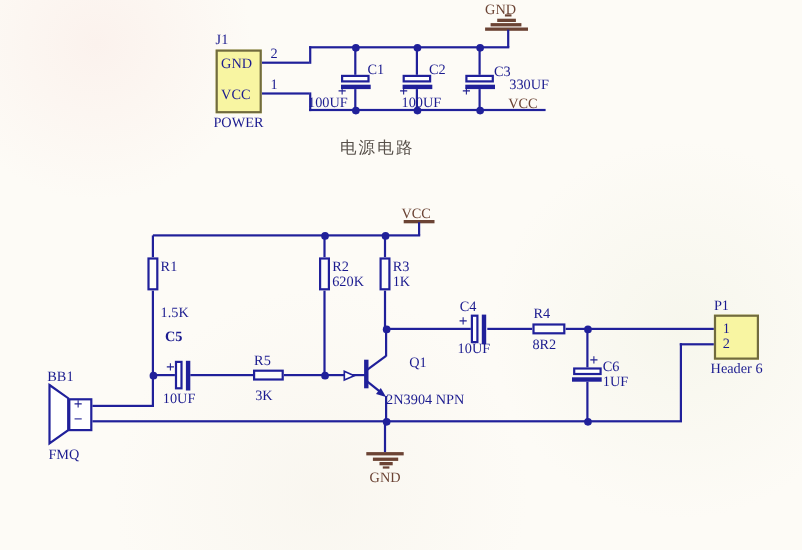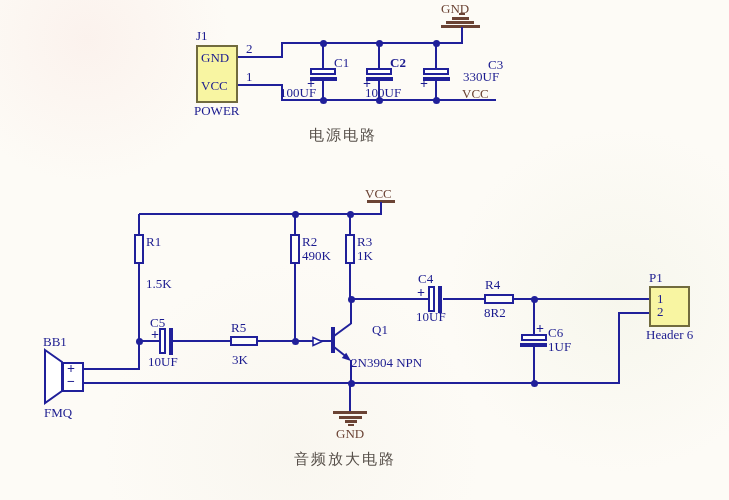--- a/index.html
+++ b/index.html
@@ -48,58 +48,58 @@
   <div class="cap-hollow" style="left:310px;top:68px;width:22px;height:3px;"></div>
   <div class="cap-solid" style="left:310px;top:77px;width:27px;height:4px;"></div>
   <div class="cap-hollow" style="left:366px;top:68px;width:22px;height:3px;"></div>
   <div class="cap-solid" style="left:366px;top:77px;width:27px;height:4px;"></div>
   <div class="cap-hollow" style="left:423px;top:68px;width:22px;height:3px;"></div>
   <div class="cap-solid" style="left:423px;top:77px;width:27px;height:4px;"></div>
 
   <div class="lbl" style="left:334px;top:56px;">C1</div>
   <div class="lbl pol" style="left:307px;top:77px;">+</div>
   <div class="lbl" style="left:280px;top:86px;">100UF</div>
-  <div class="lbl" style="left:390px;top:56px;font-weight:bold;">C2</div>
+  <div class="lbl" style="left:390px;top:56px;">C2</div>
   <div class="lbl pol" style="left:363px;top:77px;">+</div>
   <div class="lbl" style="left:365px;top:86px;">100UF</div>
-  <div class="lbl" style="left:449px;top:58px;margin-left:39px;">C3</div>
+  <div class="lbl" style="left:449px;top:58px;">C3</div>
   <div class="lbl pol" style="left:420px;top:77px;">+</div>
   <div class="lbl" style="left:463px;top:70px;">330UF</div>
   <div class="lbl pwr" style="left:462px;top:87px;">VCC</div>
   <div class="lbl title" style="left:309px;top:128px;">电源电路</div>
 
   <div class="lbl pwr" style="left:365px;top:187px;">VCC</div>
   <div class="pbar" style="left:367px;top:200px;width:28px;height:3px;"></div>
 
   <div class="res" style="left:134px;top:234px;width:10px;height:30px;"></div>
   <div class="res" style="left:290px;top:234px;width:10px;height:30px;"></div>
   <div class="res" style="left:345px;top:234px;width:10px;height:30px;"></div>
   <div class="res" style="left:230px;top:336px;width:28px;height:10px;"></div>
   <div class="res" style="left:484px;top:294px;width:30px;height:10px;"></div>
 
   <div class="lbl" style="left:146px;top:235px;">R1</div>
   <div class="lbl" style="left:146px;top:249px;margin-top:28px;">1.5K</div>
   <div class="lbl" style="left:302px;top:235px;">R2</div>
-  <div class="lbl" style="left:302px;top:249px;">490K</div>
+  <div class="lbl" style="left:302px;top:249px;">620K</div>
   <div class="lbl" style="left:357px;top:235px;">R3</div>
   <div class="lbl" style="left:357px;top:249px;">1K</div>
   <div class="lbl" style="left:231px;top:321px;">R5</div>
   <div class="lbl" style="left:232px;top:353px;">3K</div>
   <div class="lbl" style="left:485px;top:278px;">R4</div>
   <div class="lbl" style="left:484px;top:306px;">8R2</div>
 
   <div class="spk" style="left:62px;top:362px;width:22px;height:30px;"></div>
   <div class="lbl pol" style="left:67px;top:362px;">+</div>
   <div class="lbl pol" style="left:67px;top:375px;">−</div>
   <div class="lbl" style="left:43px;top:335px;">BB1</div>
   <div class="lbl" style="left:44px;top:406px;">FMQ</div>
 
   <div class="cap-hollow" style="left:159px;top:328px;width:3px;height:22px;"></div>
   <div class="cap-solid" style="left:169px;top:328px;width:4px;height:27px;"></div>
-  <div class="lbl" style="left:150px;top:316px;">C5</div>
+  <div class="lbl" style="left:150px;top:299px;font-weight:bold;">C5</div>
   <div class="lbl pol" style="left:151px;top:328px;">+</div>
   <div class="lbl" style="left:148px;top:355px;">10UF</div>
 
   <div class="lbl" style="left:372px;top:323px;">Q1</div>
   <div class="lbl" style="left:351px;top:356px;">2N3904 NPN</div>
 
   <div class="cap-hollow" style="left:428px;top:286px;width:3px;height:22px;"></div>
   <div class="cap-solid" style="left:438px;top:286px;width:4px;height:27px;"></div>
   <div class="lbl" style="left:418px;top:272px;">C4</div>
   <div class="lbl pol" style="left:417px;top:286px;">+</div>
@@ -116,21 +116,20 @@
   <div class="lbl" style="left:657px;top:292px;">1</div>
   <div class="lbl" style="left:657px;top:305px;">2</div>
   <div class="lbl" style="left:646px;top:328px;">Header 6</div>
 
   <div class="pbar" style="left:333px;top:411px;width:34px;height:3px;"></div>
   <div class="pbar" style="left:339px;top:416px;width:23px;height:3px;"></div>
   <div class="pbar" style="left:345px;top:420px;width:12px;height:3px;"></div>
   <div class="pbar" style="left:348px;top:424px;width:6px;height:2px;"></div>
   <div class="lbl pwr" style="left:336px;top:427px;">GND</div>
 
-  <div class="lbl title" style="left:294px;top:452px;">音频放大电路</div>
 
   <svg class="ovl" width="729" height="500" viewBox="0 0 729 500">
     <polygon points="45,350 62,362 62,391 45,403" fill="#ffffff" stroke="#20209a" stroke-width="2"></polygon>
     <polygon points="313,337.5 313,345.5 322,341.5" fill="#ffffff" stroke="#20209a" stroke-width="1.5"></polygon>
     <rect x="331" y="327" width="4" height="26" fill="#20209a"></rect>
     <line x1="334" y1="336" x2="351" y2="323.5" stroke="#20209a" stroke-width="2"></line>
     <line x1="334" y1="347" x2="346" y2="356.5" stroke="#20209a" stroke-width="2"></line>
     <polygon points="351,361 341.8,358.1 346.2,352.7" fill="#20209a"></polygon>
   </svg>
 <div class="wire" style="left: 238px; top: 56px; width: 43px; height: 2px;"></div>

